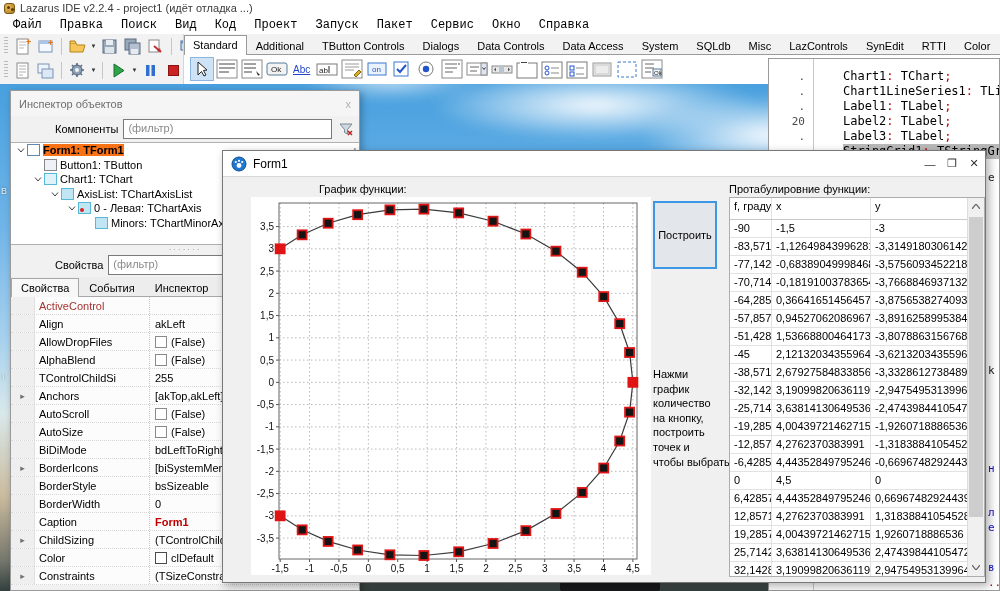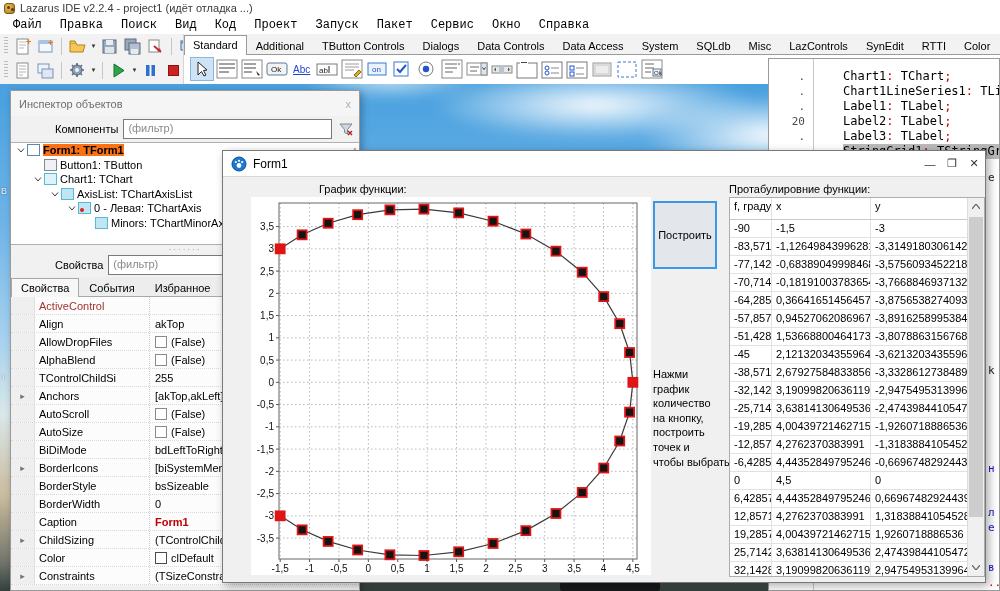--- a/index.html
+++ b/index.html
@@ -477,36 +477,36 @@
       </div>
     </div>
   <div class="oi-splitter">·······</div>
   <div class="oi-props-filter">
     <span class="oi-label">Свойства</span>
     <span class="oi-input">(фильтр)</span>
   </div>
   <div class="oi-tabs" id="oitabs">
       <span class="oi-tab active">Свойства</span>
       <span class="oi-tab">События</span>
-      <span class="oi-tab">Избранное</span>
+      <span class="oi-tab">Инспектор</span>
       <span class="oi-tab">Ограничения</span>
     </div>
   <div class="pgrid" id="pgrid">
       <div class="prow">
         <span class="pgut"></span>
         <span class="pname red">ActiveControl</span>
         <span class="pval">
           <span class="pvtext"></span>
         </span>
       </div>
       <div class="prow">
         <span class="pgut"></span>
         <span class="pname">Align</span>
         <span class="pval">
-          <span class="pvtext">akTop</span>
+          <span class="pvtext">akLeft</span>
         </span>
       </div>
       <div class="prow">
         <span class="pgut"></span>
         <span class="pname">AllowDropFiles</span>
         <span class="pval">
           <span class="pcheck"></span>
           <span class="pvtext">(False)</span>
         </span>
       </div>

